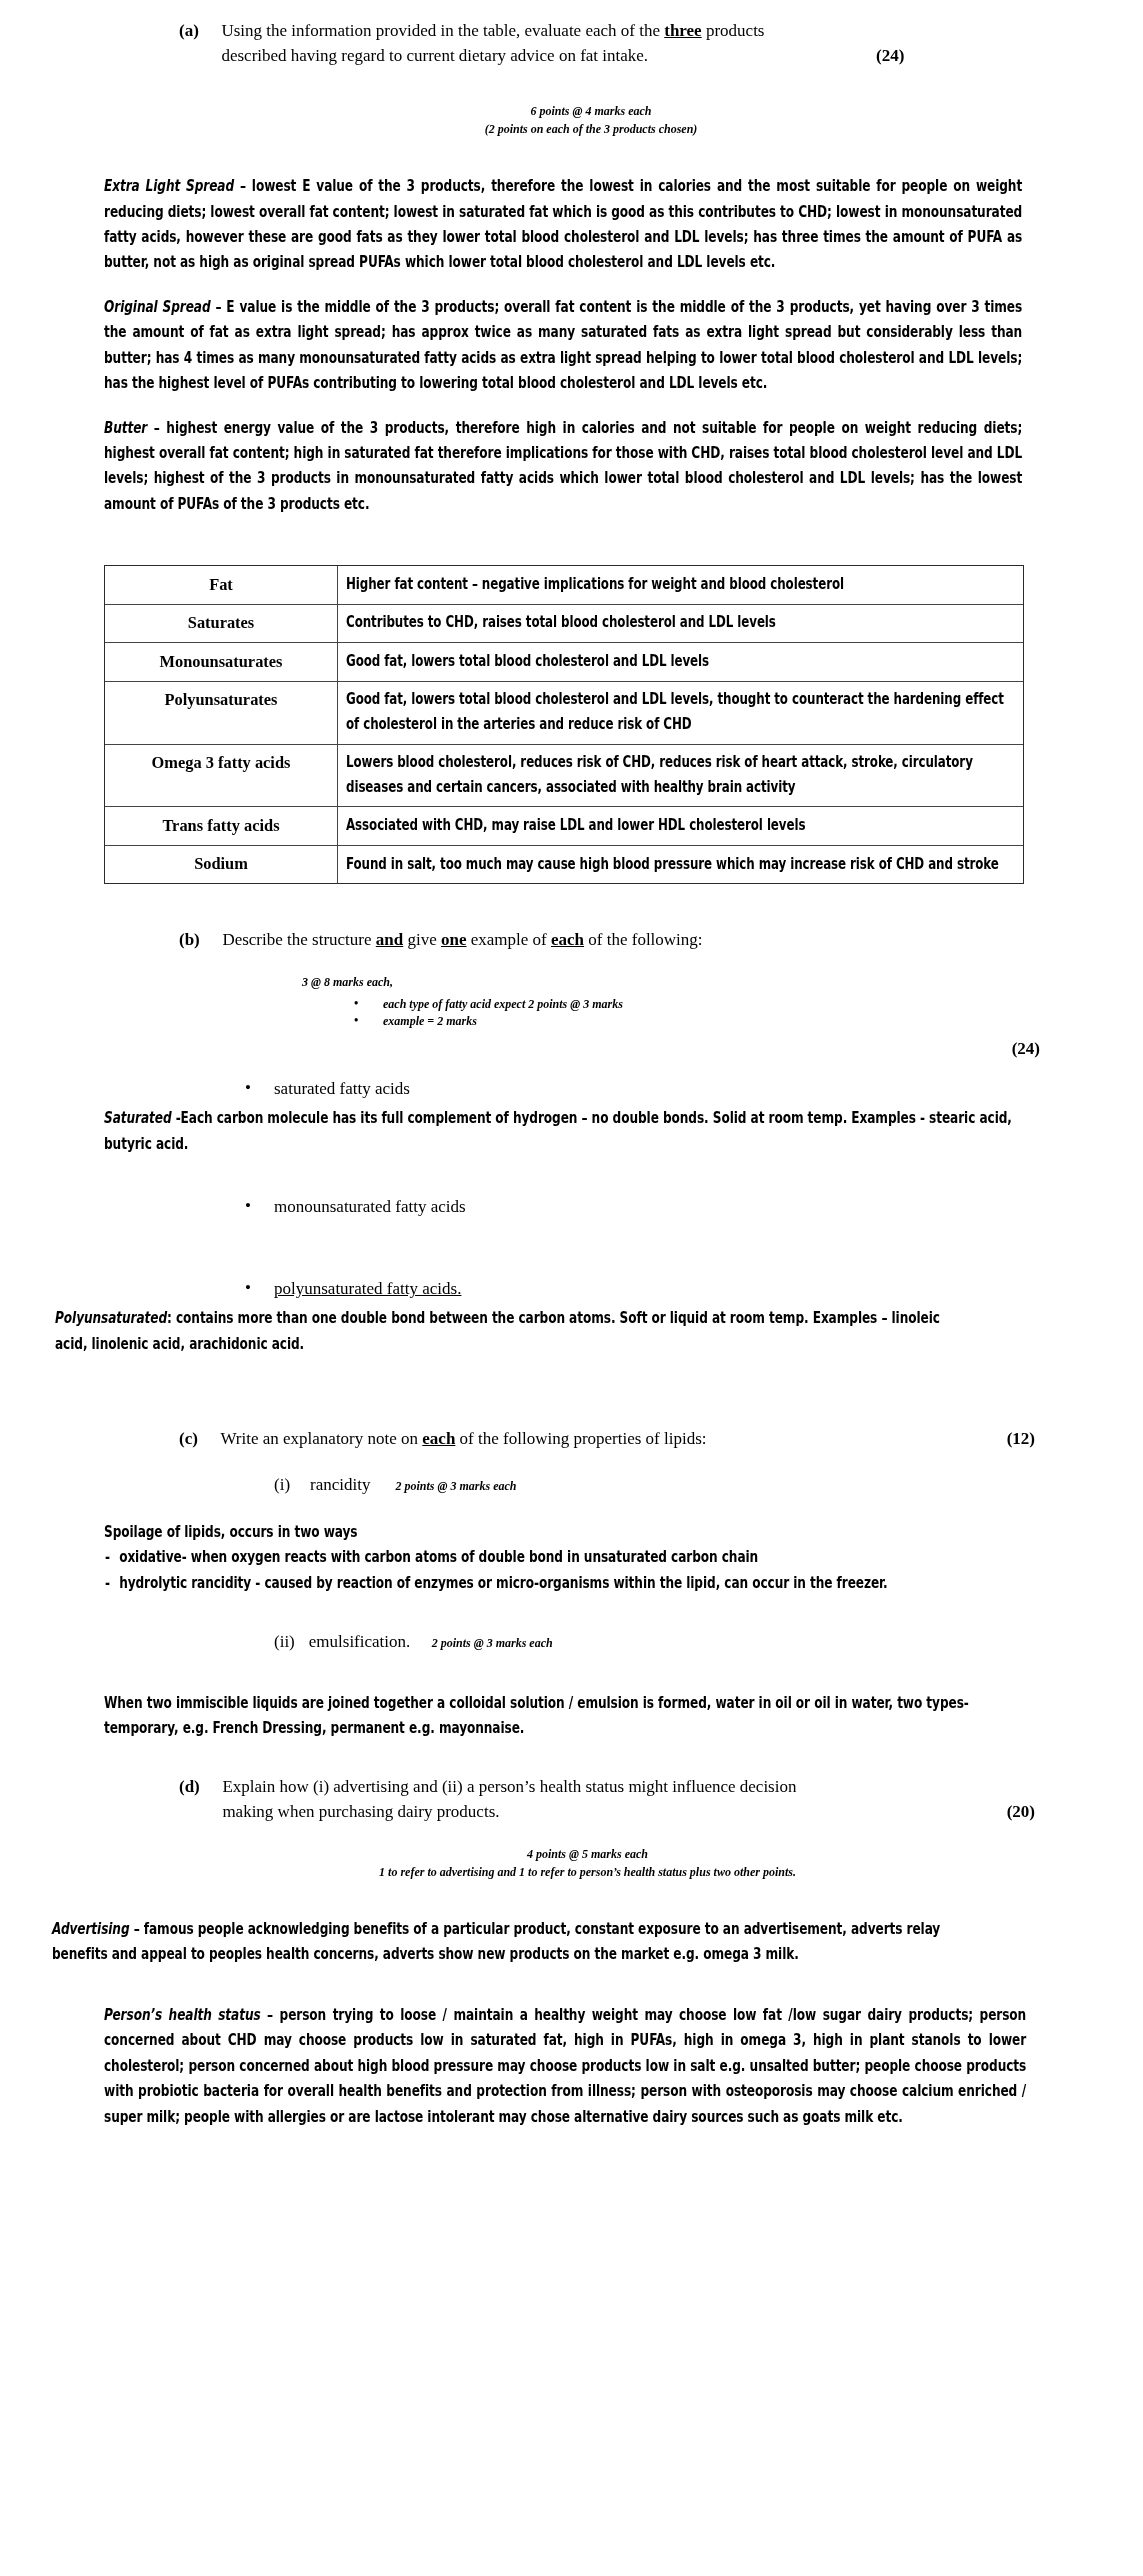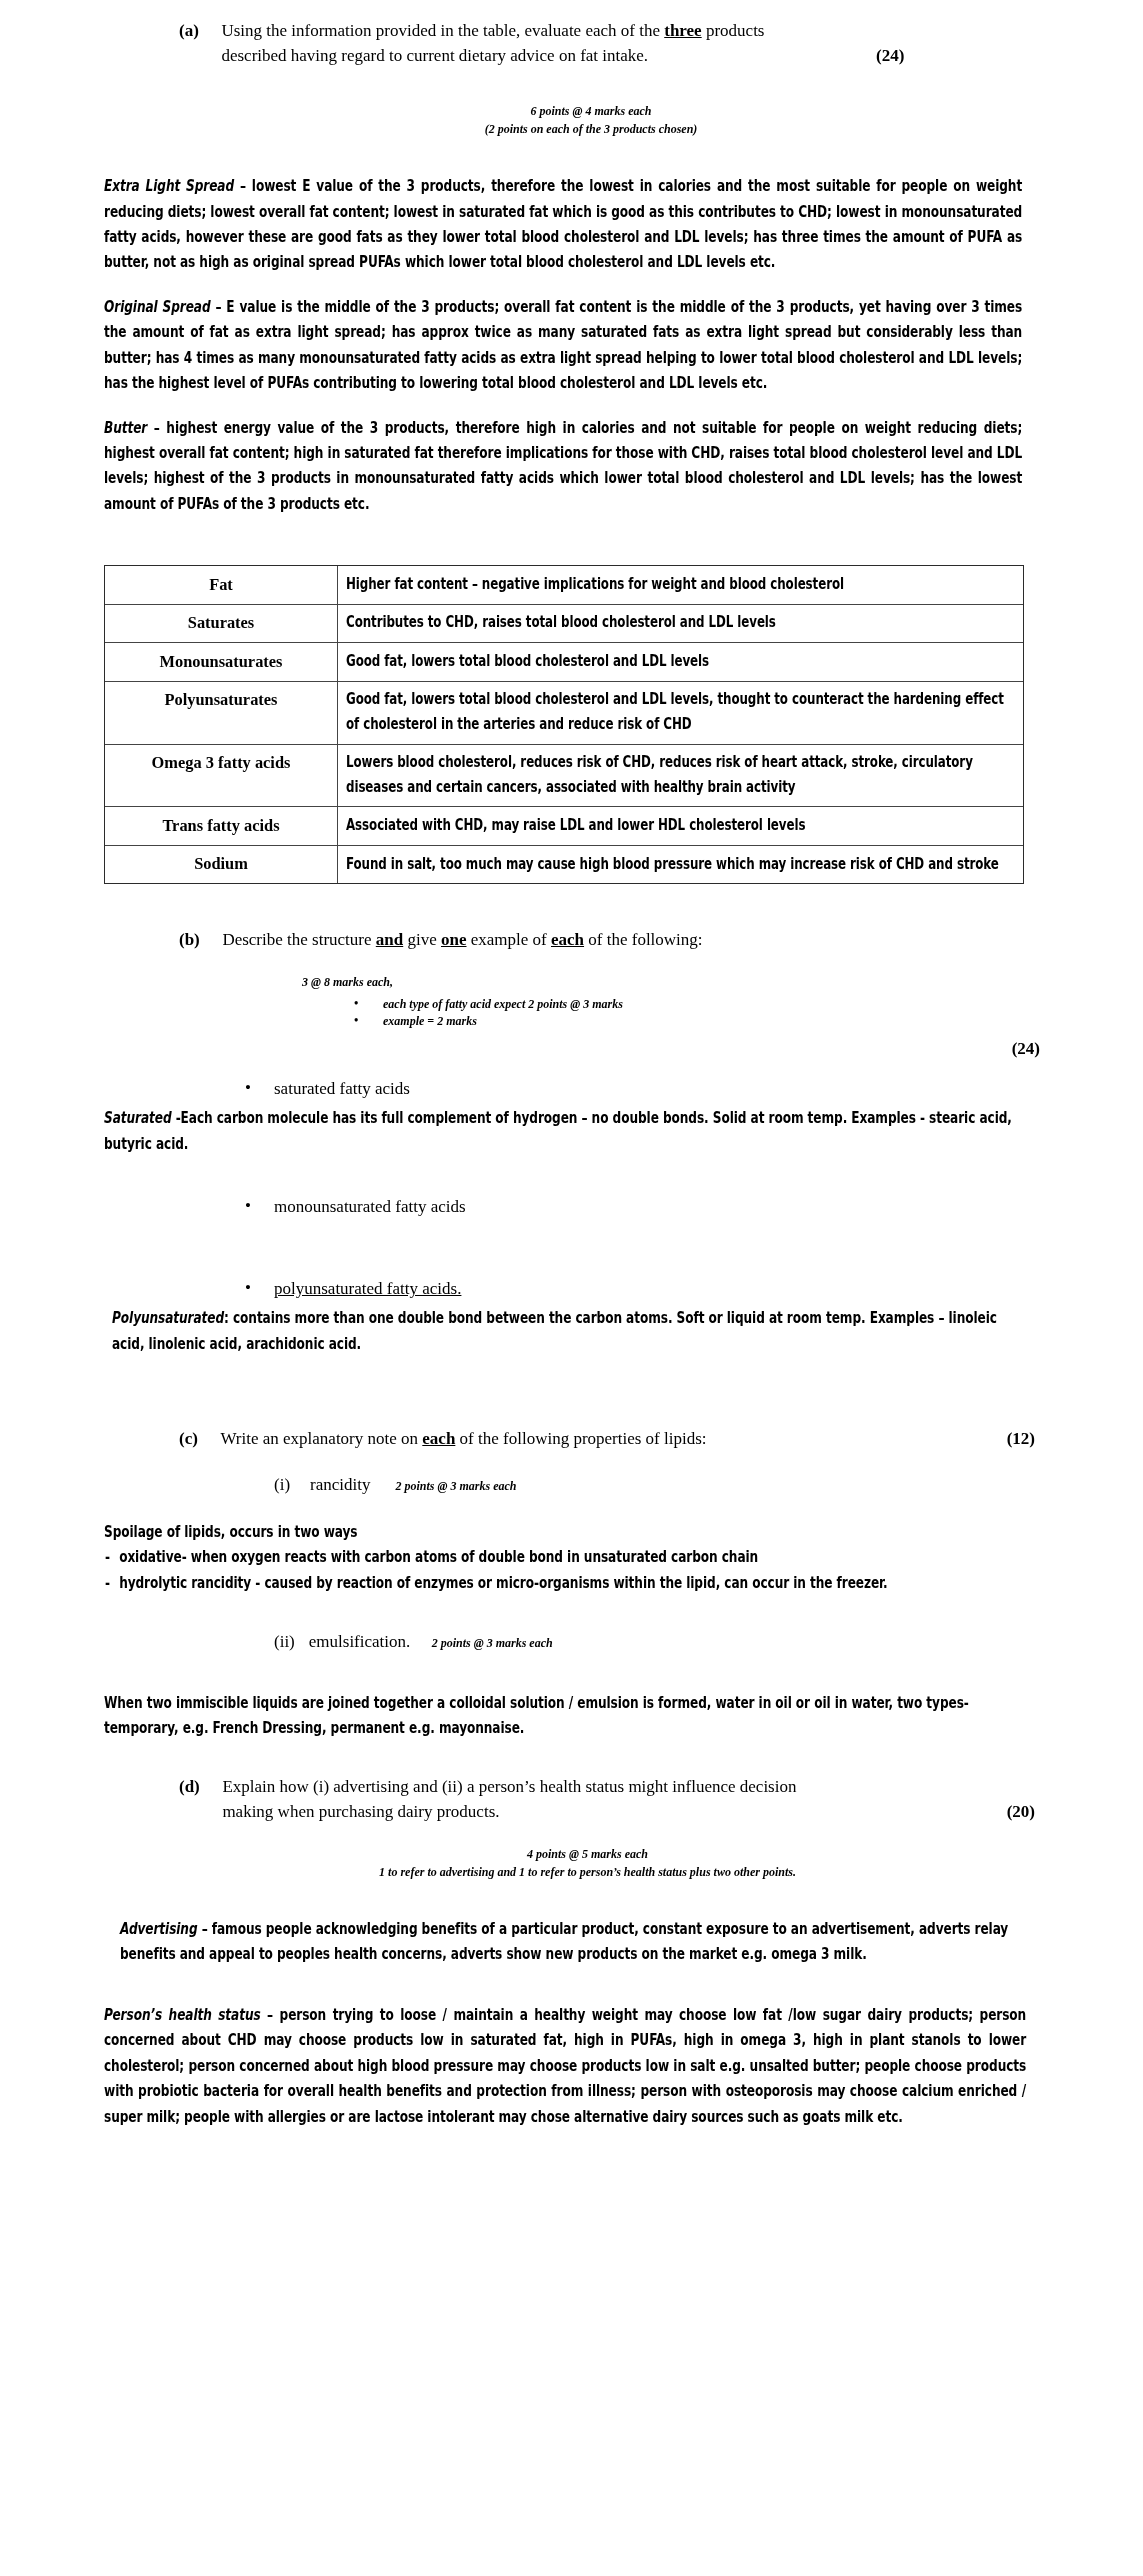--- a/index.html
+++ b/index.html
@@ -284,21 +284,21 @@
 
   <ul class="plain q-serif" style="margin-left:245px;">
     <li>monounsaturated fatty acids</li>
   </ul>
 
   <div class="spacer-xl"></div>
 
   <ul class="plain q-serif" style="margin-left:245px;text-decoration:underline;">
     <li>polyunsaturated fatty acids.</li>
   </ul>
-  <div style="margin-left:112px; width:912px;">
+  <div style="margin-left:55px; width:912px;">
     <p class="answer" style="margin:1.3px 0 0 0;">
       <span class="lead">Polyunsaturated</span><span>: contains more than one double bond between the carbon atoms. Soft or liquid at room temp. Examples – linoleic acid, linolenic acid, arachidonic acid.</span>
     </p>
   </div>
 
   <div class="spacer-xl"></div>
   <div class="spacer-md"></div>
 
   <div class="q-block" style="margin:0 0 0 179px; width:856px;">
     <div class="q-label">(c)</div>
@@ -351,21 +351,21 @@
     <div class="marks" style="align-self:flex-end; margin-left:12.6px;">(20)</div>
   </div>
 
   <div class="spacer-md"></div>
 
   <div class="scheme centered" style="margin-left:31px;">4 points @ 5 marks each</div>
   <div class="scheme centered" style="margin-left:31px;">1 to refer to advertising and 1 to refer to person’s health status plus two other points.</div>
 
   <div class="spacer-lg"></div>
 
-  <div style="margin-left:120px; width:922px;">
+  <div style="margin-left:52px; width:922px;">
     <p class="answer" style="margin:0;">
       <span class="lead">Advertising</span><span> – famous people acknowledging benefits of a particular product, constant exposure to an advertisement, adverts relay benefits and appeal to peoples health concerns, adverts show new products on the market e.g. omega 3 milk.</span>
     </p>
   </div>
 
   <div class="spacer-lg"></div>
 
   <div style="margin-left:104px; width:922px;">
     <p class="answer just" style="margin:0;">
       <span class="lead">Person’s health status</span><span> – person trying to loose / maintain a healthy weight may choose low fat /low sugar dairy products; person concerned about CHD may choose products low in saturated fat, high in PUFAs, high in omega 3, high in plant stanols to lower cholesterol; person concerned about high blood pressure may choose products low in salt e.g. unsalted butter; people choose products with probiotic bacteria for overall health benefits and protection from illness; person with osteoporosis may choose calcium enriched / super milk; people with allergies or are lactose intolerant may chose alternative dairy sources such as goats milk etc.</span>

